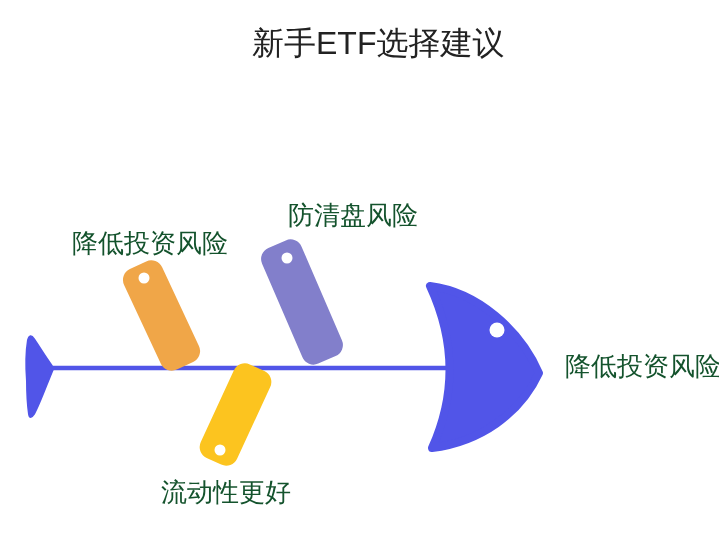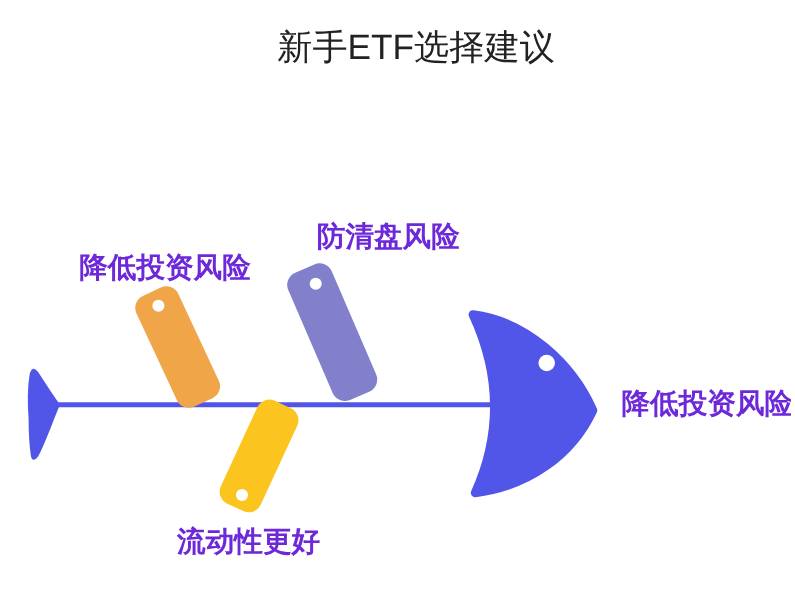--- a/index.html
+++ b/index.html
@@ -21,23 +21,22 @@
     top: 26px;
     font-size: 32px;
     line-height: 1.1;
     color: #222222;
     white-space: nowrap;
   }
   .label {
     position: absolute;
     font-size: 26px;
     line-height: 1.1;
-    color: #6d28d9;
+    color: #14532d;
     white-space: nowrap;
-    font-weight: bold;
   }
   .label-cause-1 { left: 72px;  top: 229px; }
   .label-cause-2 { left: 288px; top: 201px; }
   .label-cause-3 { left: 161px; top: 478px; }
   .label-effect  { left: 565px; top: 352px; }
   svg { position: absolute; left: 0; top: 0; }
 </style>
 </head>
 <body>
 

